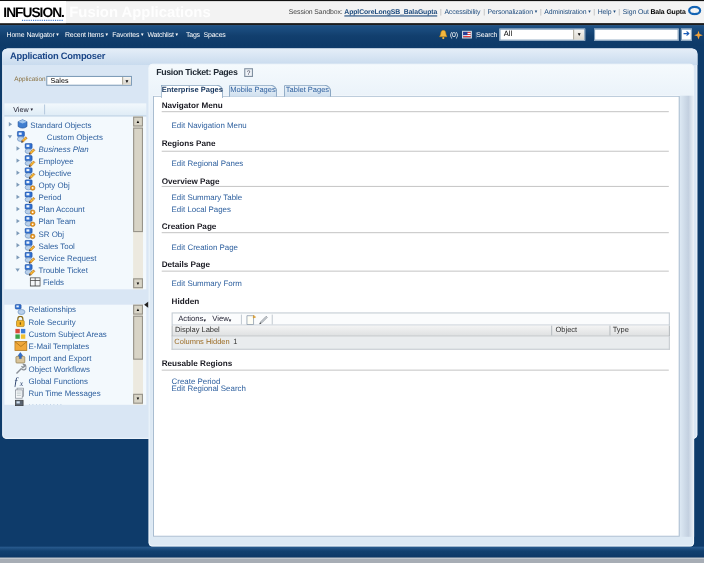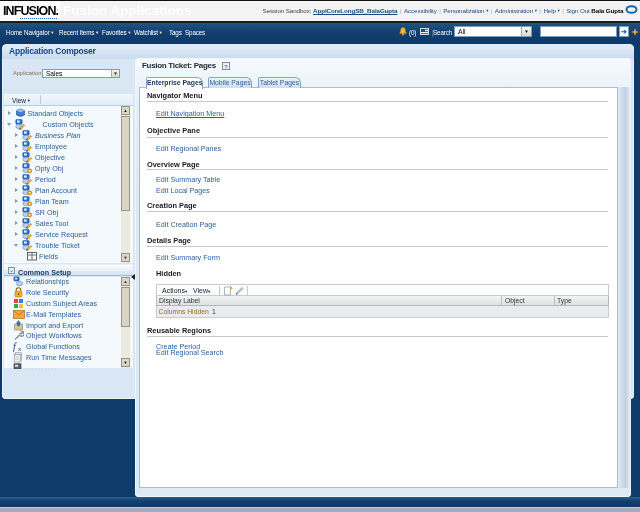--- a/index.html
+++ b/index.html
@@ -271,24 +271,20 @@
         <rect x="0.5" y="0.5" width="9" height="7.5" fill="#f4f6f8" stroke="#444" stroke-width="0.8"></rect>
         <line x1="0.5" y1="3" x2="9.5" y2="3" stroke="#444" stroke-width="0.7"></line>
         <line x1="5" y1="0.5" x2="5" y2="8" stroke="#444" stroke-width="0.7"></line>
       </svg>
 <div class="trow" style="left:35px;top:146.5px;">Fields</div>
 <div class="sb" style="top:0;height:157.5px;"></div>
 <div class="sbb" style="top:0.5px;">▲</div>
 <div class="sbth" style="top:10px;height:95px;"></div>
 <div class="sbb" style="top:147.5px;">▼</div>
     </div>
-  <div class="abs acc" id="csethd">
-      <span class="accchev">⌄</span>
-      <span class="acctx">Common Setup</span>
-    </div>
   <div class="abs" id="csetbox">
       <svg class="ticon" style="left:9px;top:-1.0px;" width="11" height="11" viewBox="0 0 11 11">
         <rect x="0.8" y="0.8" width="5.4" height="4.2" rx="1" fill="#2f6fd0" stroke="#174a9a" stroke-width="0.5"></rect>
         <rect x="1.9" y="1.7" width="2.2" height="1.7" fill="#eaf2fc"></rect>
         <ellipse cx="6.5" cy="7.6" rx="3.2" ry="2.3" fill="#b9d0ea" stroke="#5580b8" stroke-width="0.5"></ellipse>
       </svg>
 <div class="trow" style="left:22px;top:0.0px;">Relationships</div>
 <svg class="ticon" style="left:9px;top:10.0px;" width="11" height="11" viewBox="0 0 11 11">
         <path d="M3.2 4.5 V3 a2.3 2.3 0 0 1 4.6 0 V4.5" fill="none" stroke="#8a6a14" stroke-width="1.1"></path>
         <rect x="2" y="4.3" width="7" height="5.6" rx="1" fill="#f2b32a" stroke="#a87c12" stroke-width="0.6"></rect>
@@ -342,22 +338,22 @@
   <div class="abs" id="splitarrow"></div>
   <div class="abs" id="rpanel">
     <div class="abs" id="rtitle">Fusion Ticket: Pages</div>
     <div class="abs" id="rhelp">?</div>
     <div class="abs tab" id="tab1">Enterprise Pages</div>
     <div class="abs tab" id="tab2">Mobile Pages</div>
     <div class="abs tab" id="tab3">Tablet Pages</div>
     <div class="abs" id="wbox">
       <div class="sechd" style="top:5px;">Navigator Menu</div>
       <div class="rule" style="top:14px;"></div>
-      <div class="lnk" style="top:23.3px;text-decoration:underline;">Edit Navigation Menu</div>
-      <div class="sechd" style="top:40px;">Objective Pane</div>
+      <div class="lnk" style="top:23.3px;">Edit Navigation Menu</div>
+      <div class="sechd" style="top:40px;">Regions Pane</div>
       <div class="rule" style="top:49.5px;"></div>
       <div class="lnk" style="top:58px;">Edit Regional Panes</div>
       <div class="sechd" style="top:73.5px;">Overview Page</div>
       <div class="rule" style="top:82px;"></div>
       <div class="lnk" style="top:89.2px;">Edit Summary Table</div>
       <div class="lnk" style="top:100.3px;">Edit Local Pages</div>
       <div class="sechd" style="top:115.3px;">Creation Page</div>
       <div class="rule" style="top:124px;"></div>
       <div class="lnk" style="top:133.6px;">Edit Creation Page</div>
       <div class="sechd" style="top:149.7px;">Details Page</div>

